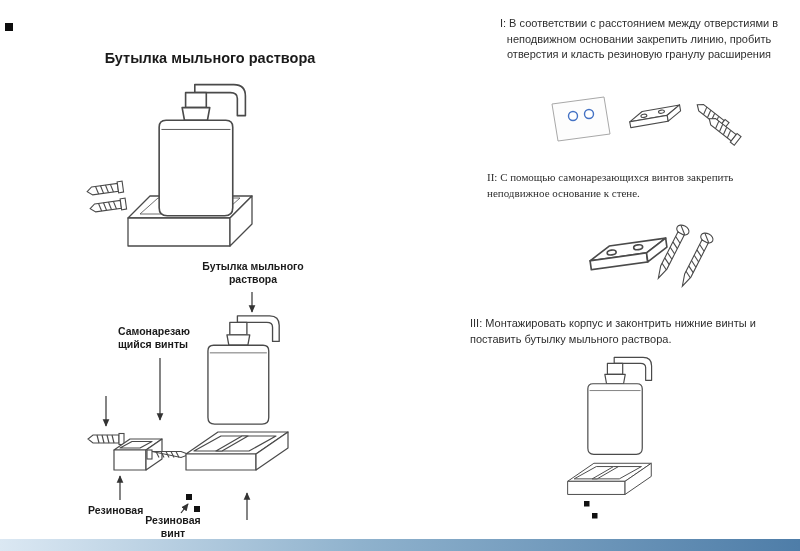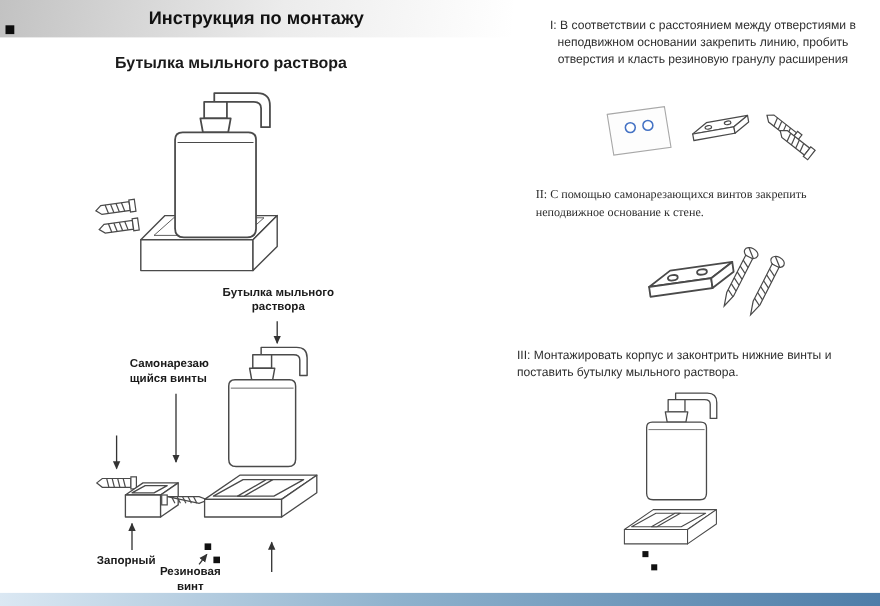--- a/index.html
+++ b/index.html
@@ -90,23 +90,20 @@
         <ellipse cx="33" cy="5.5" rx="3" ry="1.6"></ellipse>
       </g>
       <g id="sym-plate" fill="#fdfdfd" stroke="#a8a8a8" stroke-width="1">
         <polygon points="4,10 56,3 62,40 10,47"></polygon>
         <circle cx="25" cy="22" r="4.5" fill="#ffffff" stroke="#4472c4" stroke-width="1.4"></circle>
         <circle cx="41" cy="20" r="4.5" fill="#ffffff" stroke="#4472c4" stroke-width="1.4"></circle>
       </g>
     </defs>
   </svg>
 
-  <div class="header-bar">
-    <div class="title">Инструкция по монтажу</div>
-  </div>
   <div class="blk" style="left:5px;top:23px;width:8px;height:8px;"></div>
 
   <div class="subtitle">Бутылка мыльного раствора</div>
 
   <svg class="abs" style="left:80px;top:76px;" width="192" height="176" viewBox="80 76 192 176">
     <g fill="#ffffff" stroke="#4a4a4a" stroke-width="1.3" stroke-linejoin="round">
       <polygon points="128,218 230,218 252,196 150,196"></polygon>
       <polygon points="140,214 222,214 240,198 158,198" fill="none" stroke-width="0.8"></polygon>
       <polygon points="128,218 230,218 230,246 128,246"></polygon>
       <polygon points="230,218 252,196 252,224 230,246"></polygon>
@@ -129,21 +126,21 @@
     <use href="#sym-anchor" transform="translate(86,432)"></use>
     <use href="#sym-basebox" transform="translate(112,436)"></use>
     <use href="#sym-screw-h" transform="translate(146,448)"></use>
     <use href="#sym-tray" transform="translate(184,428)"></use>
     <rect x="186" y="494" width="6" height="6" fill="#111"></rect>
     <rect x="194" y="506" width="6" height="6" fill="#111"></rect>
   </svg>
 
   <div class="lbl center" style="left:198px;top:260px;width:110px;">Бутылка мыльного раствора</div>
   <div class="lbl anywr" style="left:118px;top:325px;width:80px;">Самонарезающийся винты</div>
-  <div class="lbl" style="left:88px;top:504px;width:75px;">Запорный</div>
+  <div class="lbl" style="left:88px;top:504px;width:75px;">Резиновая</div>
   <div class="lbl center" style="left:142px;top:514px;width:62px;">Резиновая винт</div>
   <div class="lbl" style="left:227px;top:548px;width:52px;">Корпус</div>
 
   <div class="step step-1">I: В соответствии с расстоянием между отверстиями в неподвижном основании закрепить линию, пробить отверстия и класть резиновую гранулу расширения</div>
 
   <svg class="abs" style="left:540px;top:86px;" width="215" height="78" viewBox="540 86 215 78">
     <use href="#sym-plate" transform="translate(548,94)"></use>
     <use href="#sym-rail" transform="translate(628,112) rotate(-10)"></use>
     <use href="#sym-anchor" transform="translate(700,98) rotate(38)"></use>
     <use href="#sym-anchor" transform="translate(712,112) rotate(38)"></use>

